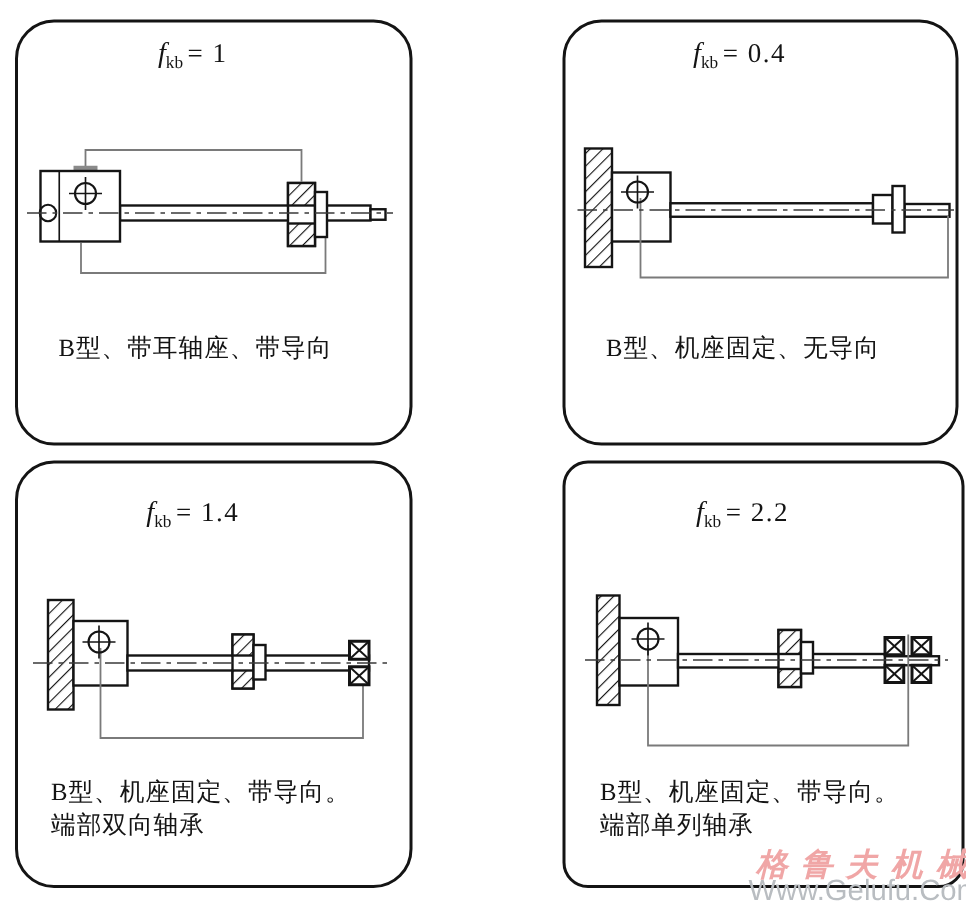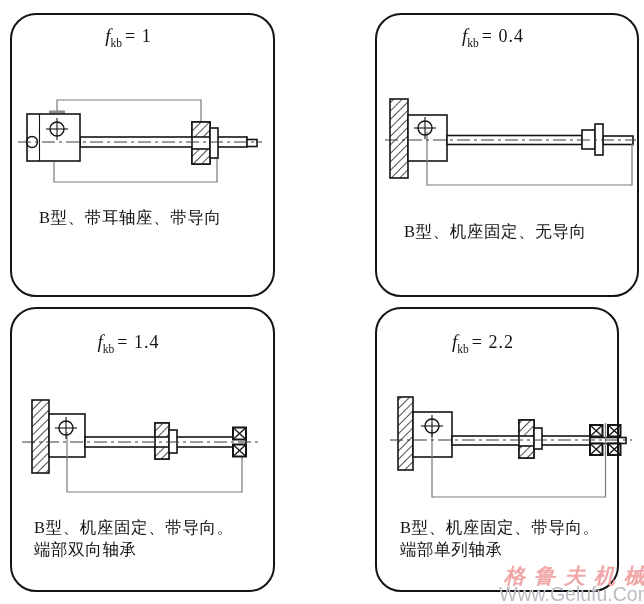--- a/index.html
+++ b/index.html
@@ -3,28 +3,28 @@
 <meta charset="utf-8">
 <style>
   html,body{margin:0;padding:0;background:#ffffff;}
   body{width:644px;height:604px;position:relative;overflow:hidden;
        font-family:"Liberation Serif","DejaVu Serif",serif;color:#141414;}
   .canvas{position:absolute;inset:0;width:644px;height:604px;background:#fff;}
   .panel{position:absolute;border:2px solid #141414;border-radius:26px;box-sizing:border-box;background:transparent;}
   #panel-1{left:10px;top:13px;width:265px;height:284px;}
   #panel-2{left:375px;top:13px;width:264px;height:284px;padding-left:29px;}
   #panel-3{left:10px;top:307px;width:265px;height:285px;padding-left:15px;}
-  #panel-4{left:375px;top:307px;width:244px;height:285px;}
+  #panel-4{left:375px;top:307px;width:268px;height:285px;border-radius:17px;}
   .coef{position:absolute;left:0;right:0;top:10px;text-align:center;font-size:18px;transform:translateX(-14px);}
   #panel-3 .coef,#panel-4 .coef{top:22px;}
   .coef .fsym{font-style:italic;font-size:19px;}
   .coef sub{font-size:11.5px;line-height:0;}
   .coef .fval{margin-left:3px;letter-spacing:1px;}
   .caption{position:absolute;font-size:16.5px;letter-spacing:0.6px;line-height:22px;white-space:nowrap;}
-  #panel-1 .caption{left:27px;top:192px;}
+  #panel-1 .caption{left:27px;top:206px;}
   #panel-2 .caption{left:27px;top:206px;}
   #panel-3 .caption{left:22px;top:208px;}
   #panel-4 .caption{left:23px;top:208px;}
   .diagram-layer{position:absolute;inset:0;pointer-events:none;}
   .wm-brand{position:absolute;left:504px;top:562px;font-size:21px;font-weight:bold;
             font-style:italic;letter-spacing:9px;color:#f0a6a6;white-space:nowrap;}
   .wm-url{position:absolute;left:499px;top:583px;font-size:19.5px;color:#b9bdc1;
           font-family:"Liberation Sans","DejaVu Sans",sans-serif;white-space:nowrap;}
   
   .p{fill:#ffffff;stroke:#141414;stroke-width:1.6;}

